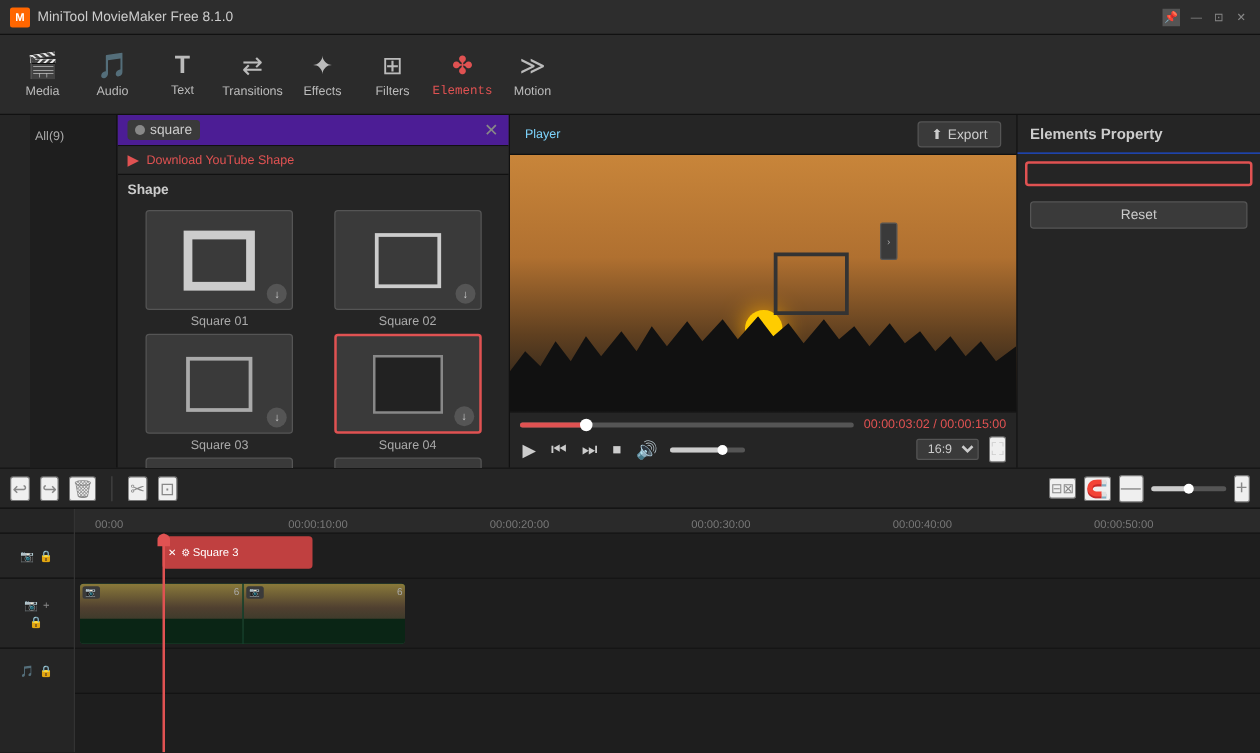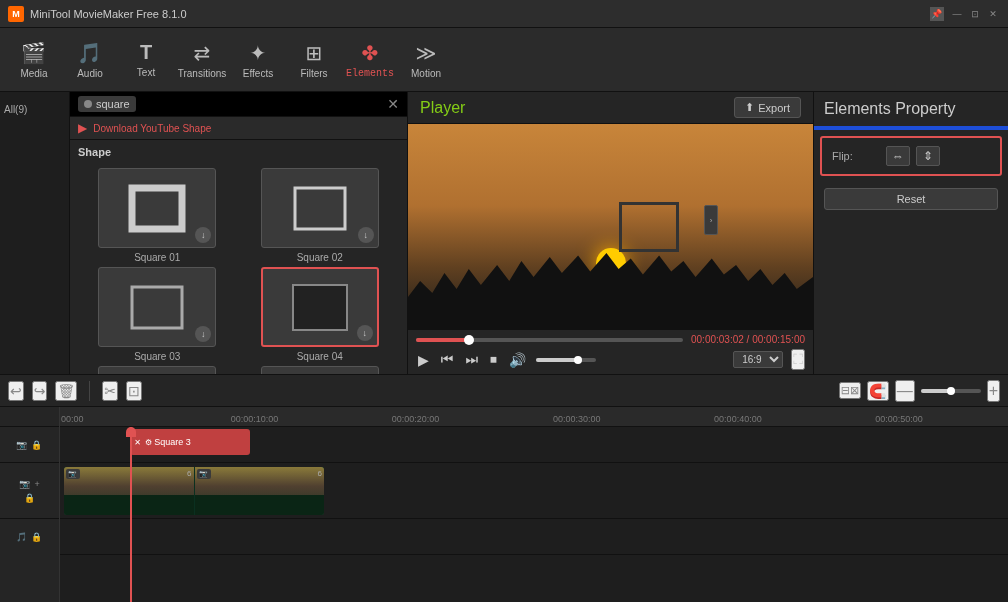--- a/index.html
+++ b/index.html
@@ -52,20 +52,21 @@
       width: 408px;
       background: #252525;
       border-right: 1px solid #111;
       display: flex;
       flex-direction: column;
     }
 
     .panel-left-inner {
       display: flex;
       height: 100%;
+      margin-left: 24px;
     }
 
     .sidebar-nav {
       width: 70px;
       background: #1e1e1e;
       padding: 6px 0;
       border-right: 1px solid #111;
     }
     .sidebar-nav-item {
       padding: 6px 4px;
@@ -81,21 +82,21 @@
       flex: 1;
       display: flex;
       flex-direction: column;
       overflow: hidden;
     }
 
     .shapes-header {
       display: flex;
       align-items: center;
       padding: 4px 8px;
-      background: #000000;
+      background: #4c1d95;
       border-bottom: 1px solid #111;
       gap: 6px;
     }
     .shapes-header .tag {
       display: flex;
       align-items: center;
       gap: 4px;
       background: #3a3a3a;
       padding: 2px 6px;
       border-radius: 3px;
@@ -165,21 +166,21 @@
     }
 
     #player-header {
       display: flex;
       align-items: center;
       padding: 0 12px;
       height: 32px;
       background: #252525;
       border-bottom: 1px solid #111;
     }
-    #player-header .player-title { font-size: 16px; color: #84cc16; }
+    #player-header .player-title { font-size: 10px; color: #7dd3fc; }
     #player-header .export-btn {
       margin-left: auto;
       display: flex;
       align-items: center;
       gap: 4px;
       background: #3a3a3a;
       border: 1px solid #555;
       border-radius: 3px;
       padding: 3px 10px;
       cursor: pointer;
@@ -303,24 +304,24 @@
     
     #elements-panel {
       width: 195px;
       background: #252525;
       border-left: 1px solid #111;
       display: flex;
       flex-direction: column;
     }
     #elements-panel-header {
       padding: 8px 10px;
-      font-size: 16px;
+      font-size: 12px;
       color: #ccc;
-      border-bottom: 4px solid #1d4ed8;
-      font-weight: 400;
+      border-bottom: 1px solid #1d4ed8;
+      font-weight: 700;
     }
     .prop-section {
       padding: 8px 10px;
       border: 2px solid #e05252;
       margin: 6px;
       border-radius: 3px;
     }
     .prop-row {
       display: flex;
       align-items: center;
@@ -773,27 +774,20 @@
         <button class="fullscreen-btn">⛶</button>
       </div>
     </div>
   </div>
 
   <div id="elements-panel">
     <div id="elements-panel-header">Elements Property</div>
 
     <div class="prop-section">
 
-      <div class="prop-row">
-        <span class="prop-label">Flip:</span>
-        <div class="flip-btns">
-          <div class="flip-btn">⇔</div>
-          <div class="flip-btn">⇕</div>
-        </div>
-      </div>
 
 
     </div>
 
     <div class="reset-btn">Reset</div>
 
     <div class="expand-btn" style="position:relative; left:auto; top:auto; margin: 4px auto;">›</div>
   </div>
 </div>
 
@@ -840,21 +834,21 @@
 
       <div style="height:36px; display:flex; align-items:center; justify-content:center; gap:4px;">
         <span style="font-size:9px; color:#888;">🎵</span>
         <span style="font-size:9px; color:#888;">🔒</span>
       </div>
     </div>
 
     <div style="flex:1; overflow:hidden; position:relative; display:flex; flex-direction:column;">
 
       <div id="timeline-ruler" style="padding-left:0;">
-        <span class="ruler-mark" style="left: 1px;">00:00</span>
+        <span class="ruler-mark" style="left: 16px;">00:00</span>
         <span class="ruler-mark" style="left: 18%;">00:00:10:00</span>
         <span class="ruler-mark" style="left: 35%;">00:00:20:00</span>
         <span class="ruler-mark" style="left: 52%;">00:00:30:00</span>
         <span class="ruler-mark" style="left: 69%;">00:00:40:00</span>
         <span class="ruler-mark" style="left: 86%;">00:00:50:00</span>
       </div>
 
       <div style="flex:1; position:relative;">
 
         <div class="playhead" style="left: calc(4px + 7%); height: 100%;">

